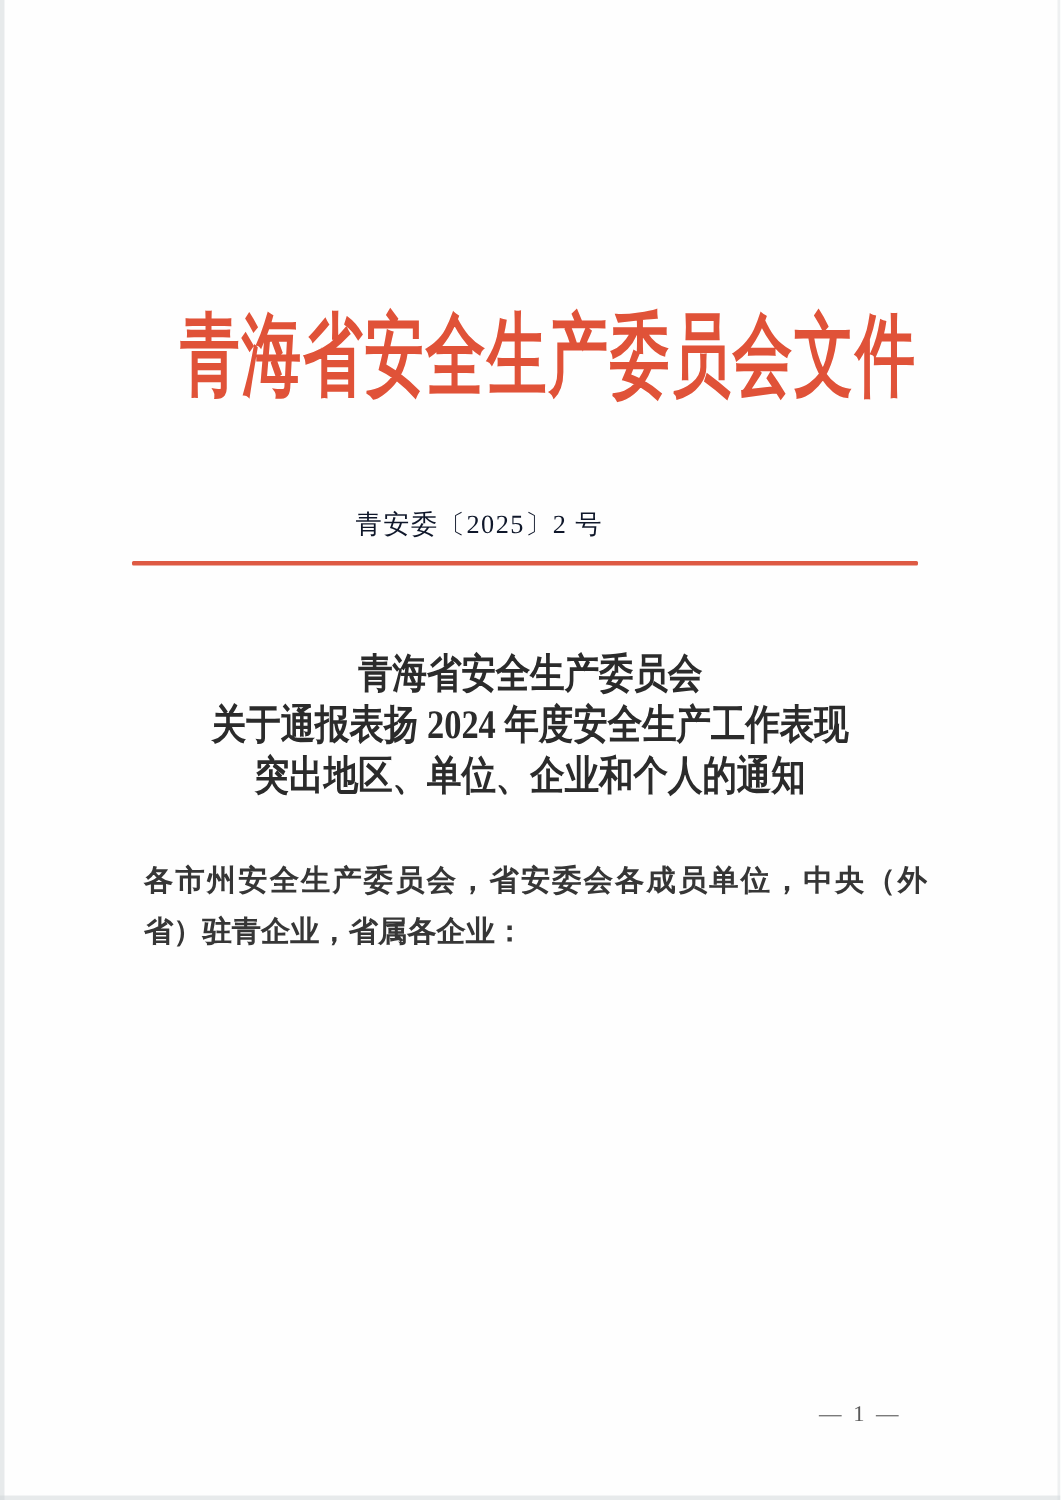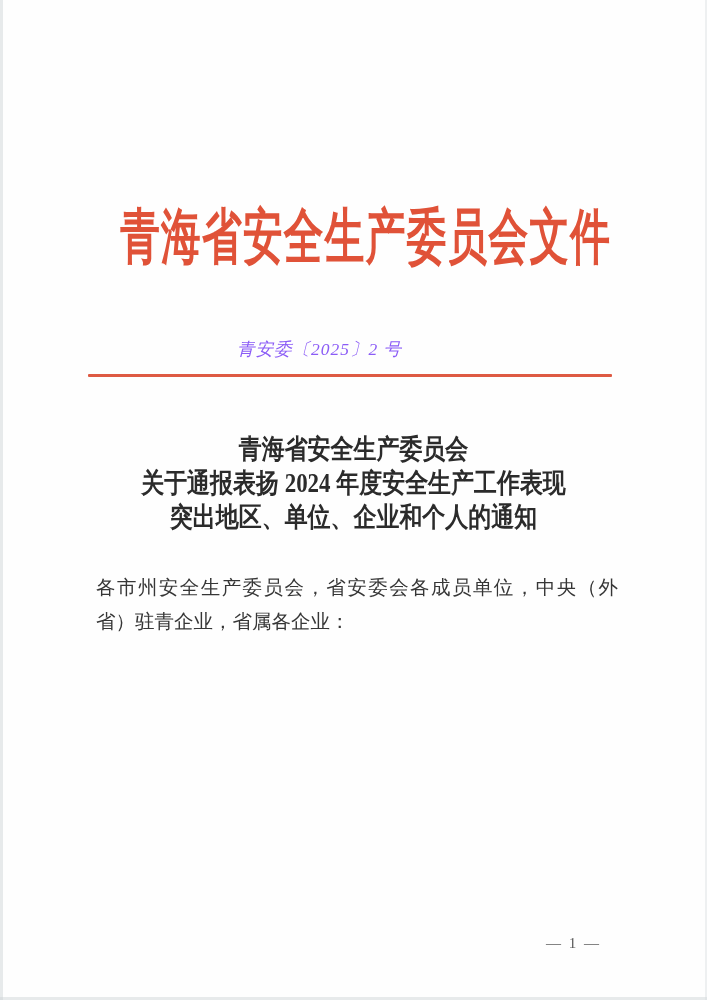--- a/index.html
+++ b/index.html
@@ -48,22 +48,21 @@
   }
   .doc-number {
     position: absolute;
     top: 338px;
     left: 0;
     width: 639px;
     text-align: center;
     font-size: 17.5px;
     line-height: 22px;
     letter-spacing: 1px;
-    color: #8b5cf6;
-    font-style: italic;
+    color: #0f172a;
   }
   .red-divider {
     position: absolute;
     top: 374px;
     left: 88px;
     width: 524px;
     height: 3px;
     background: var(--divider-red);
     border-radius: 1px;
   }
@@ -83,20 +82,21 @@
   }
   .doc-body {
     position: absolute;
     top: 571px;
     left: 96px;
     width: 522px;
     font-size: 19.5px;
     line-height: 34px;
     text-align: justify;
     color: var(--ink);
+    font-weight: bold;
   }
   .doc-body p { margin: 0; }
   .doc-body p.indent { text-indent: 2em; }
   .page-number {
     position: absolute;
     top: 933px;
     right: 106px;
     font-size: 15px;
     line-height: 20px;
     letter-spacing: 2px;

